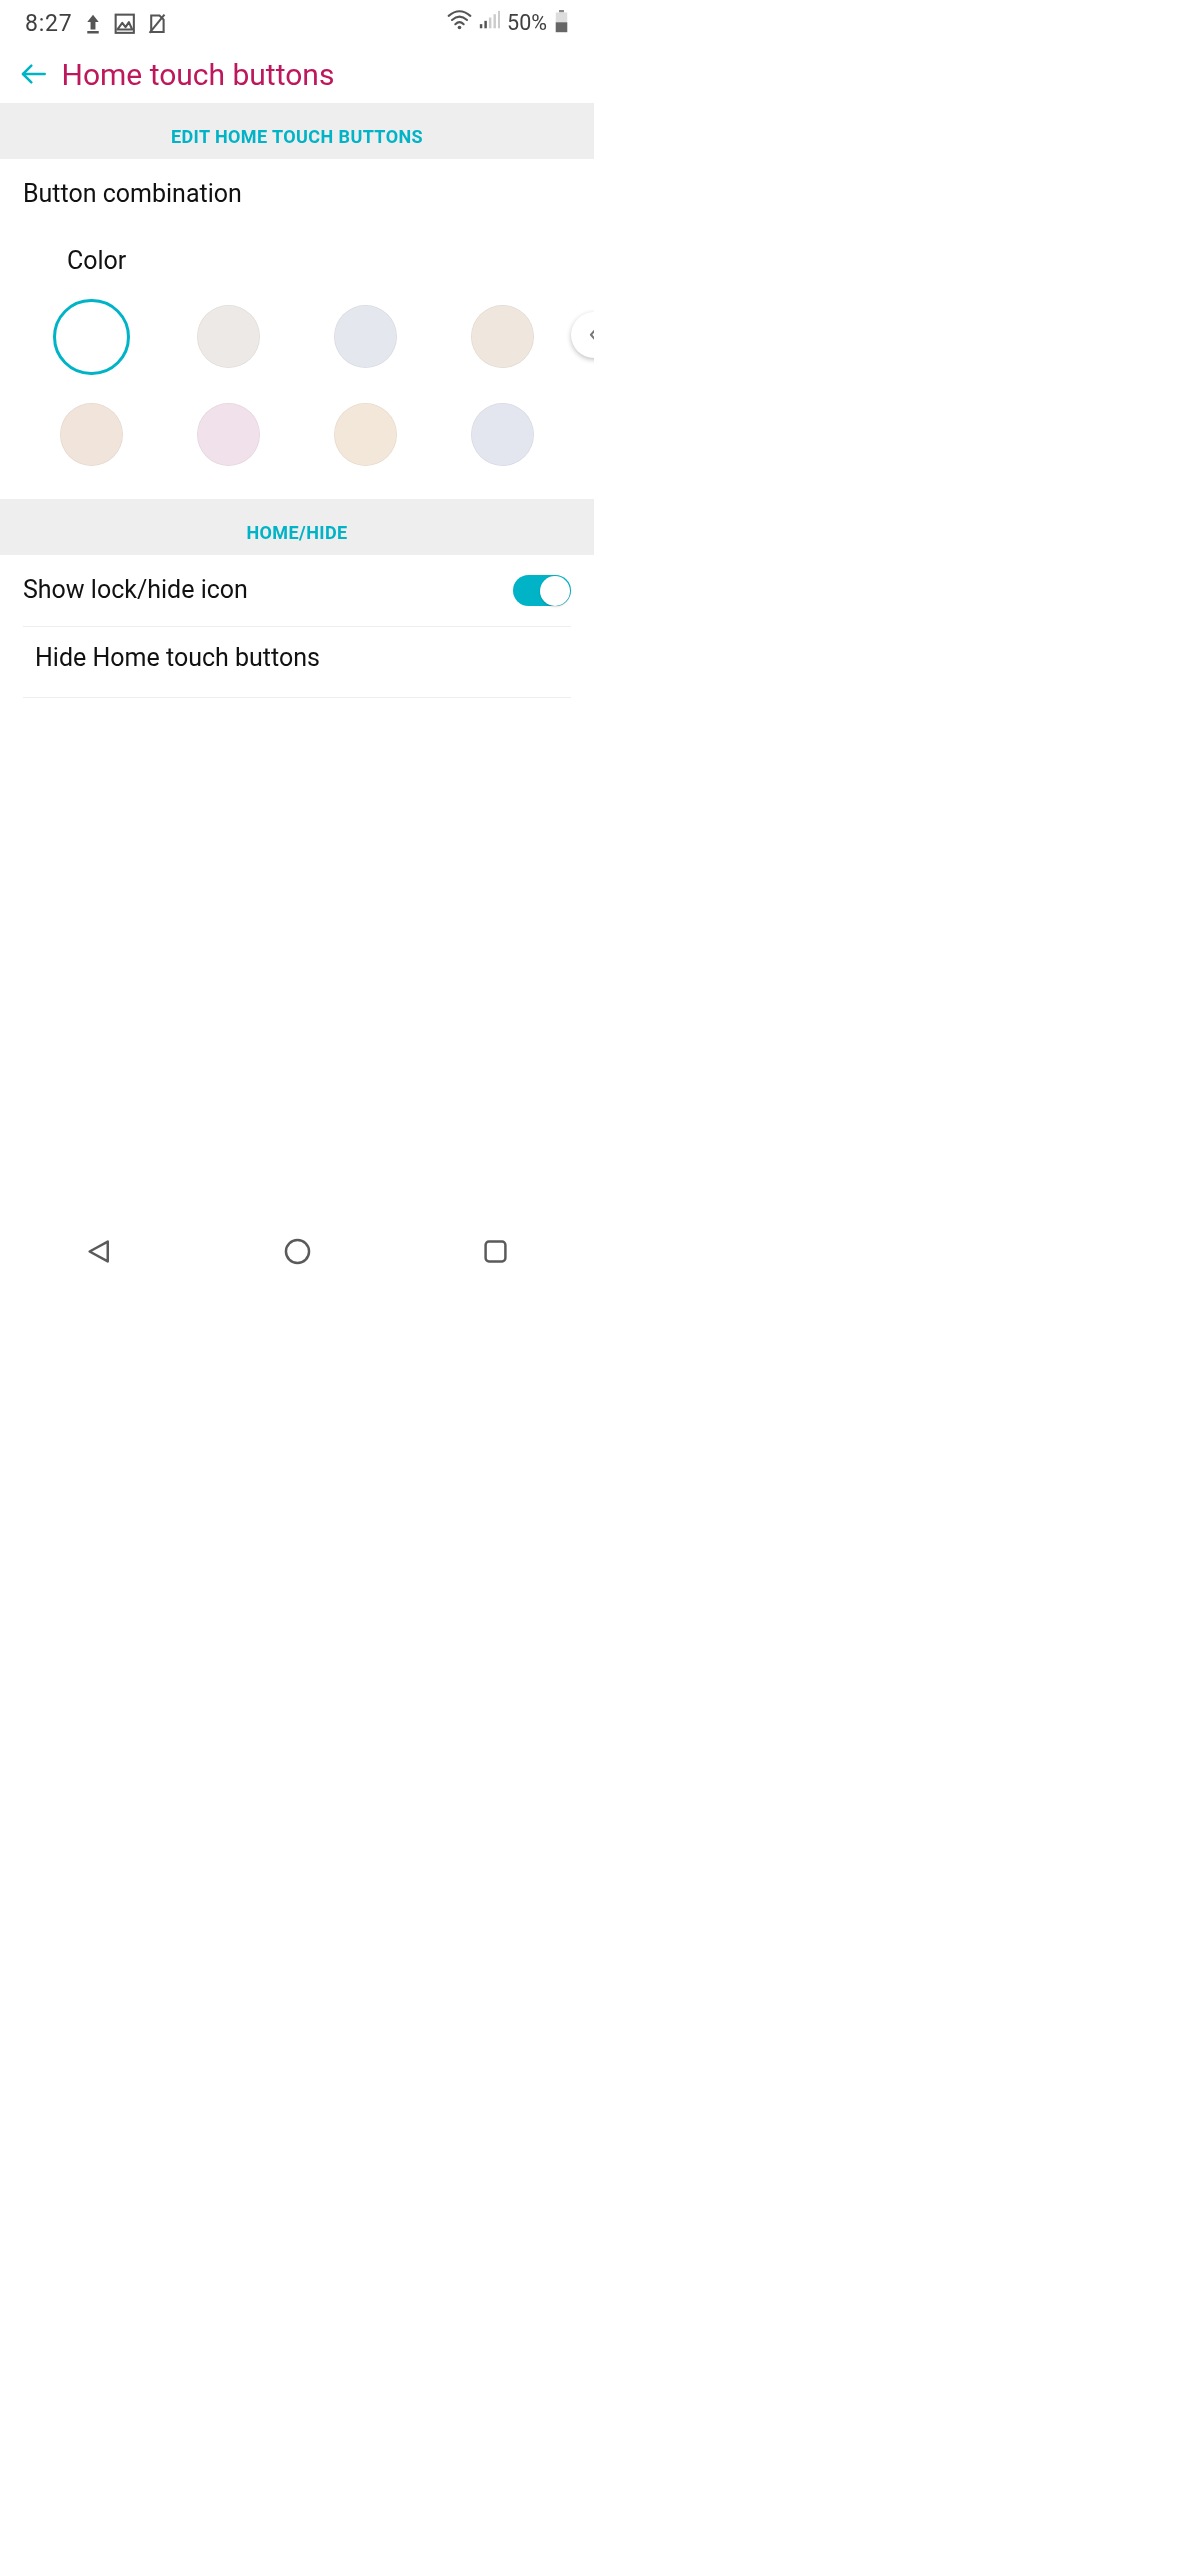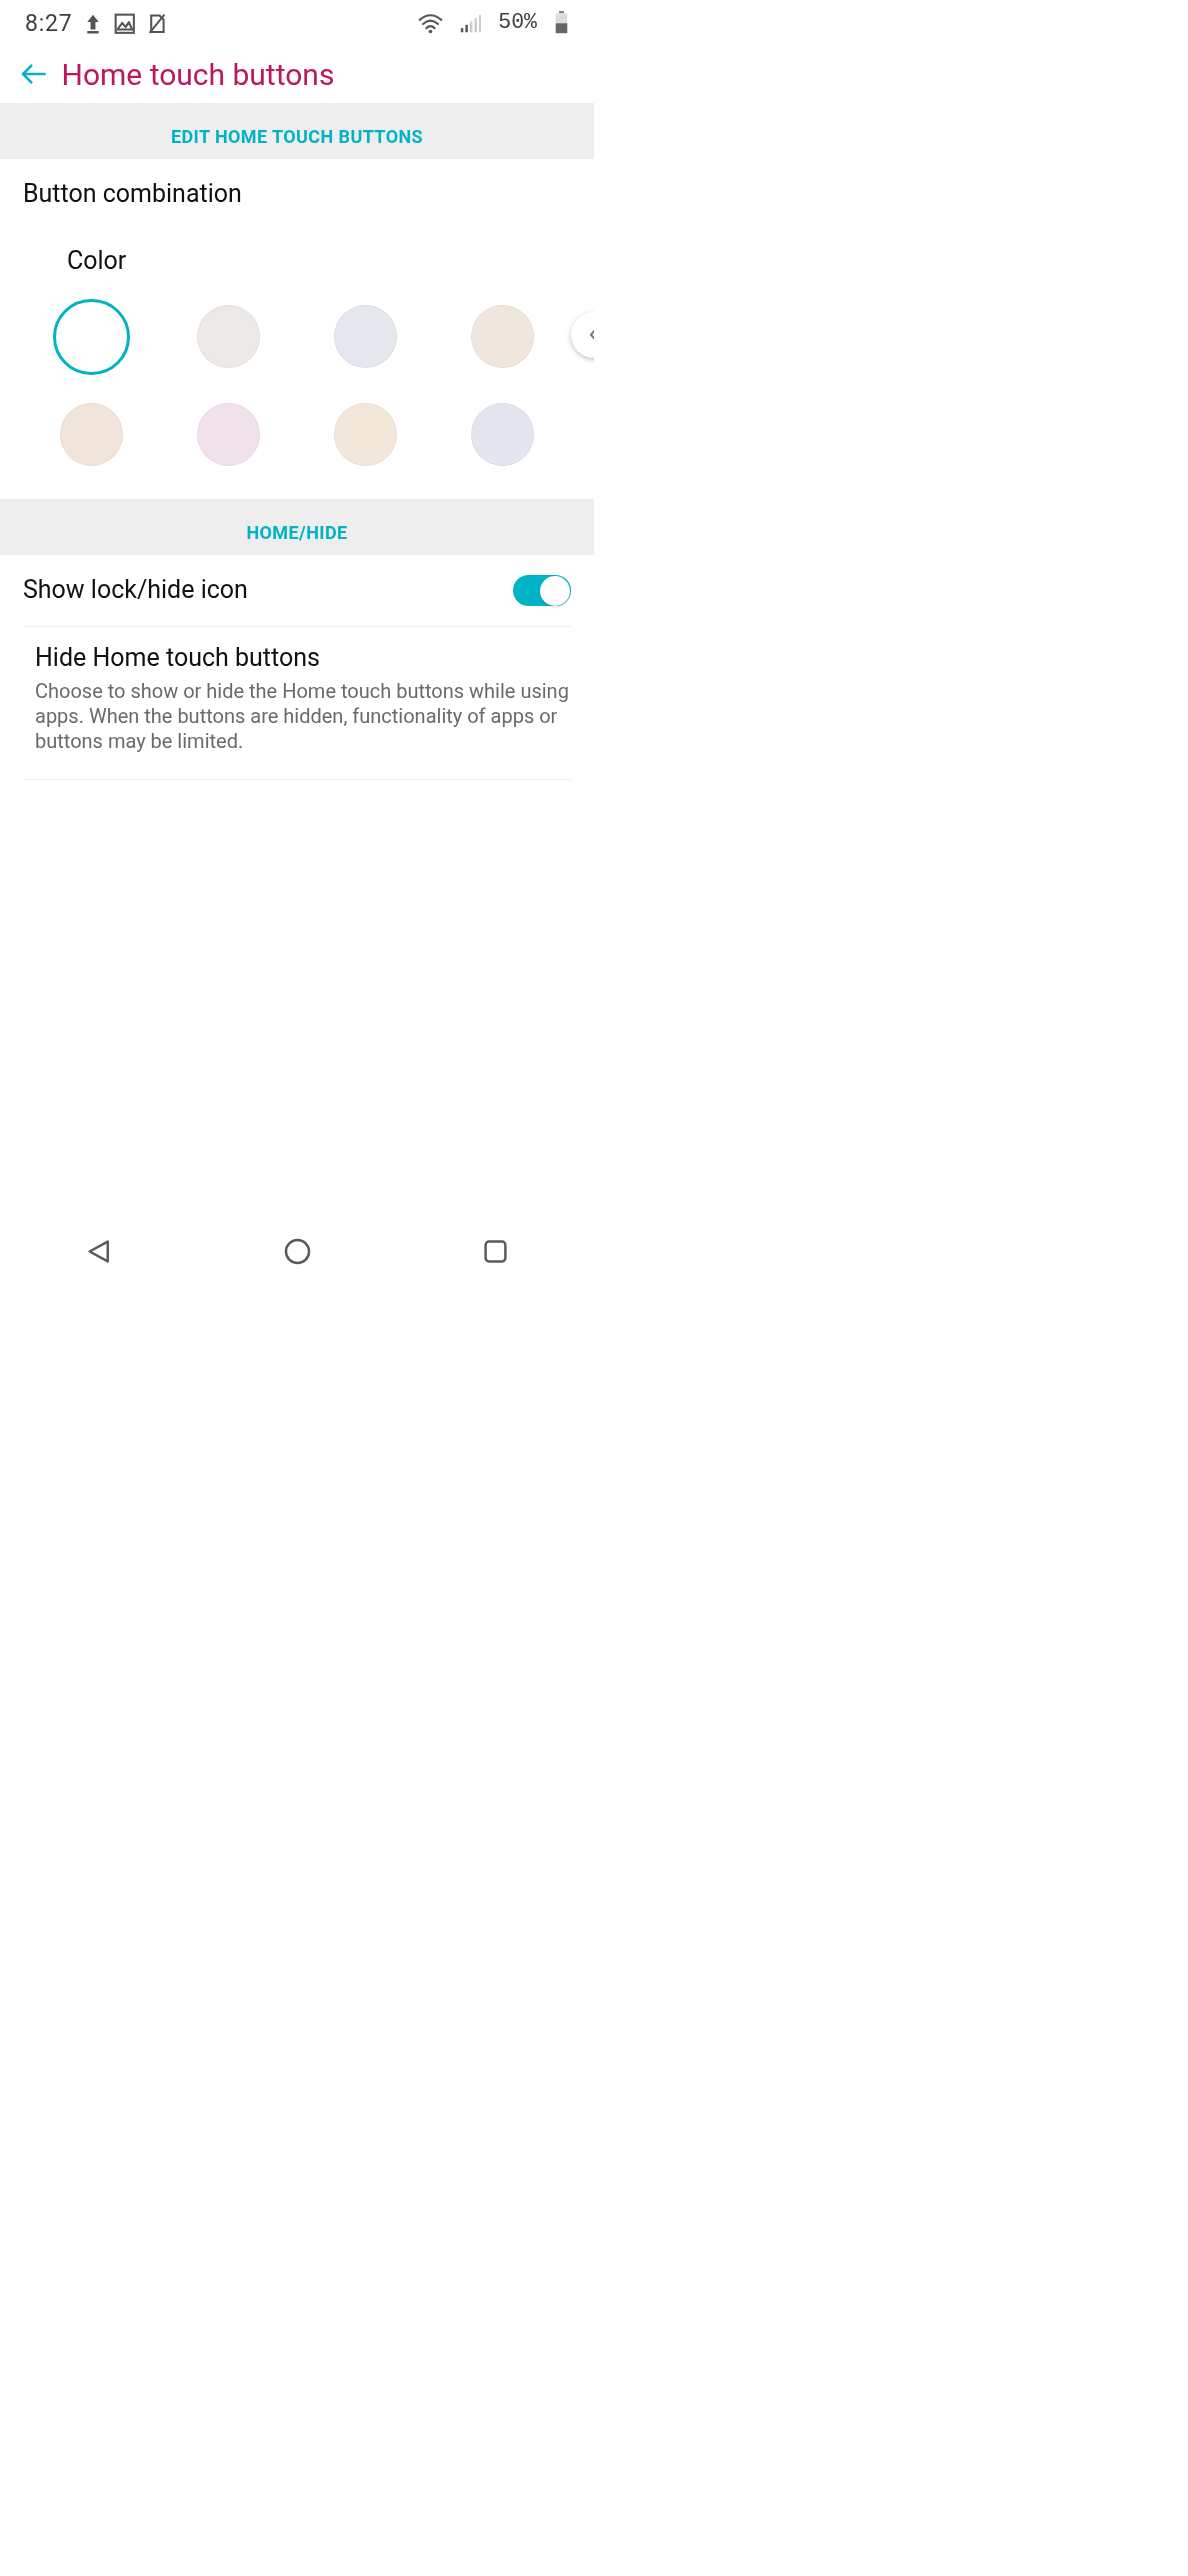--- a/index.html
+++ b/index.html
@@ -3,21 +3,21 @@
 <meta charset="utf-8">
 <style>
   * { box-sizing: border-box; margin: 0; padding: 0; }
   html, body { width: 594px; height: 1288px; background: #fff; font-family: Roboto, "Segoe UI", Arial, sans-serif; -webkit-font-smoothing: antialiased; }
   body { position: relative; overflow: hidden; }
 
   
   .status-bar { position: relative; height: 45px; width: 100%; color: #555; }
   .status-left { position: absolute; left: 25px; top: 10px; display: flex; align-items: center; gap: 11.6px; justify-content: space-between; }
   .status-time { font-size: 23px; color: #404040; font-weight: 400; letter-spacing: 0.8px; }
-  .status-right { position: absolute; right: 25px; top: 10px; display: flex; align-items: flex-end; gap: 17px; font-family: Liberation Mono, monospace; }
+  .status-right { position: absolute; right: 25px; top: 10px; display: flex; align-items: flex-start; gap: 7px; }
   .status-right span { font-size: 21.5px; color: #404040; }
   .ic { display: inline-flex; align-items: center; justify-content: center; }
 
   
   .app-bar { height: 58px; width: 100%; display: flex; align-items: center; padding: 0 13.2px; }
   .back-btn { width: 40px; height: 40px; display: flex; align-items: center; justify-content: center; margin-right: 8.3px; }
   .app-title { font-size: 30px; font-weight: 400; color: #be185d; }
 
   
   .section-header { background: #eeeeee; padding: 23px 23px 11.6px 23px; font-size: 18px; font-weight: 700; color: #00b3c6; letter-spacing: 0.4px; text-align: center; }
@@ -159,21 +159,20 @@
 <div class="setting-row">
   <div class="setting-primary">Show lock/hide icon</div>
   <div class="toggle">
     <div class="toggle-knob"></div>
   </div>
 </div>
 <div class="divider"></div>
 
 <div class="hide-row">
   <div class="setting-primary">Hide Home touch buttons</div>
-  <div class="setting-secondary">Choose to show or hide the Home touch buttons while using apps. When the buttons are hidden, functionality of apps or buttons may be limited.</div>
 </div>
 <div class="divider"></div>
 
 <div class="nav-bar">
   <div class="nav-btn">
     <span class="ic">
       <svg width="33" height="33" viewBox="0 0 40 40">
           <polygon points="30,8 8,20 30,32" fill="none" stroke="#5a5a5a" stroke-width="3" stroke-linejoin="round"></polygon>
         </svg>
     </span>

